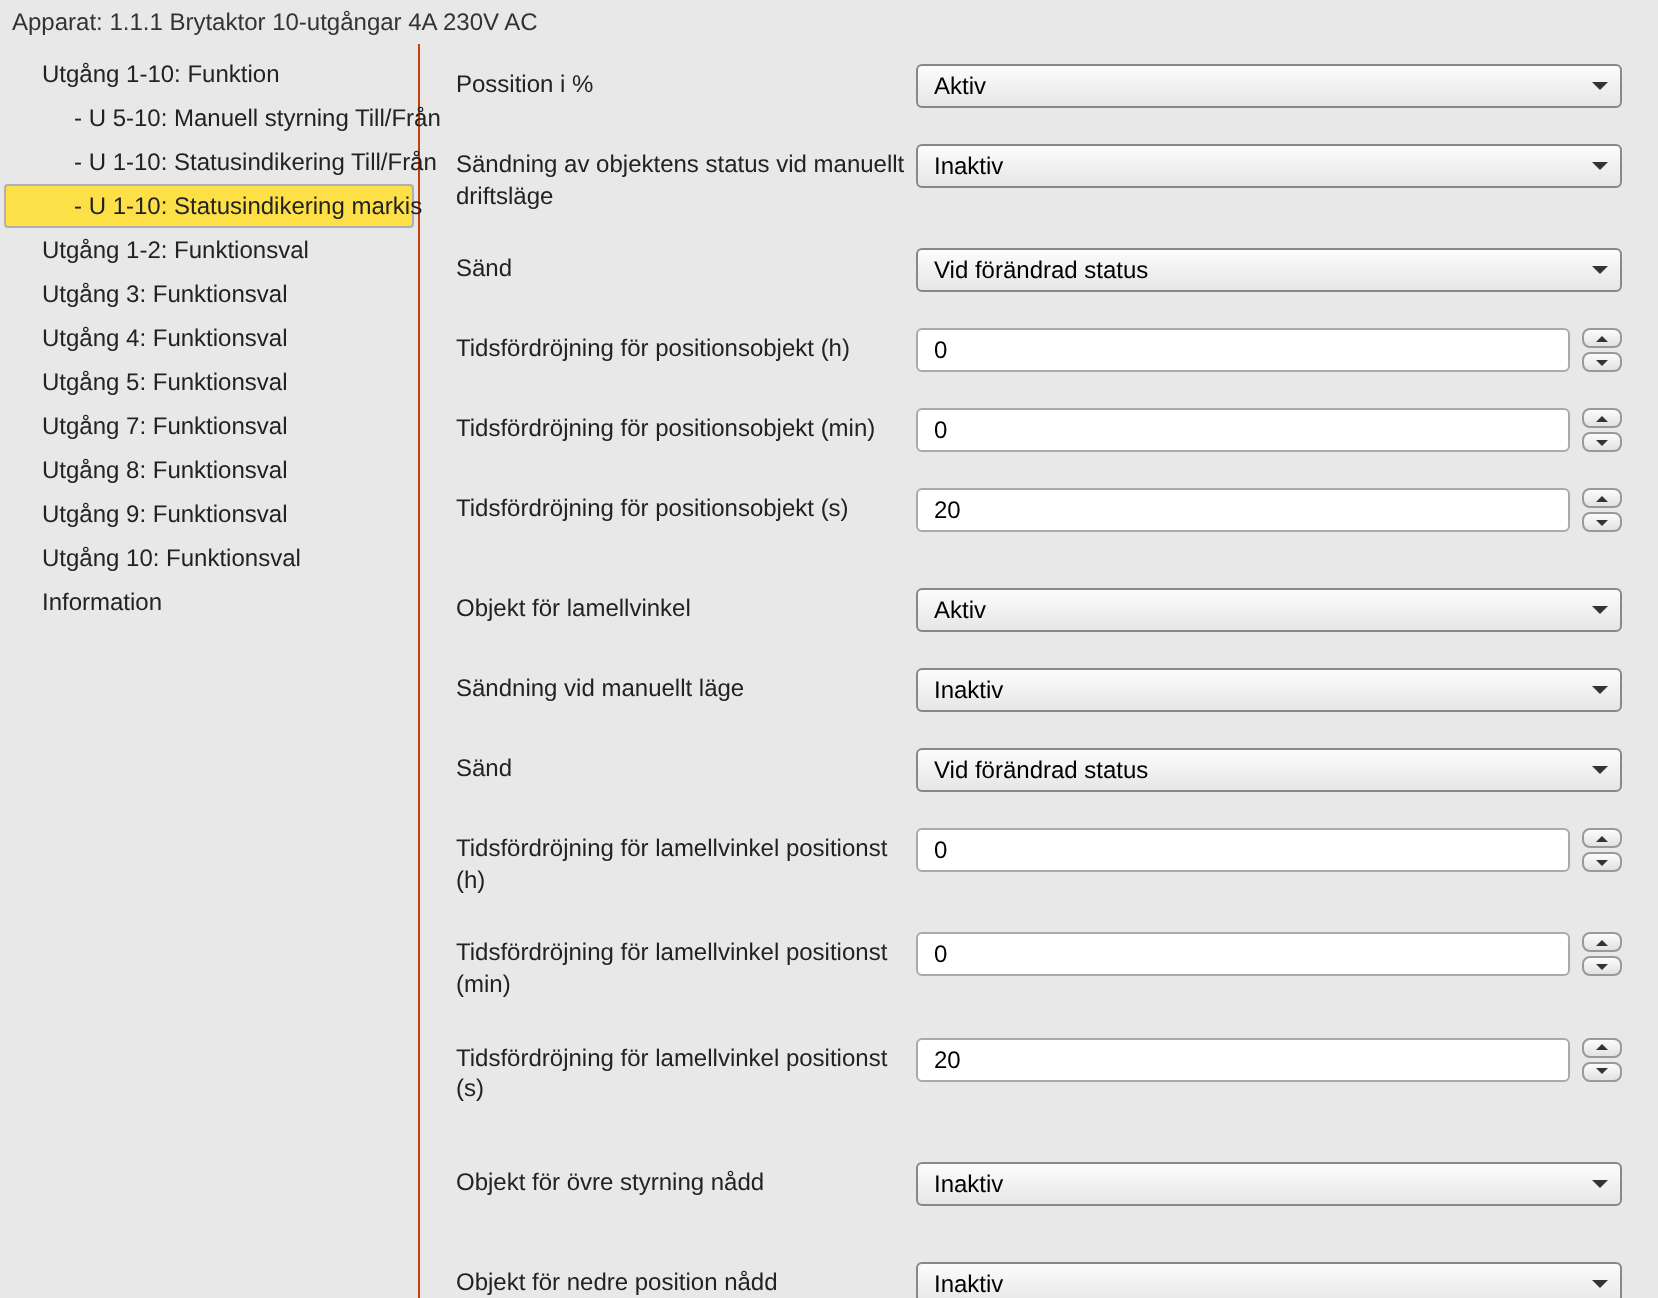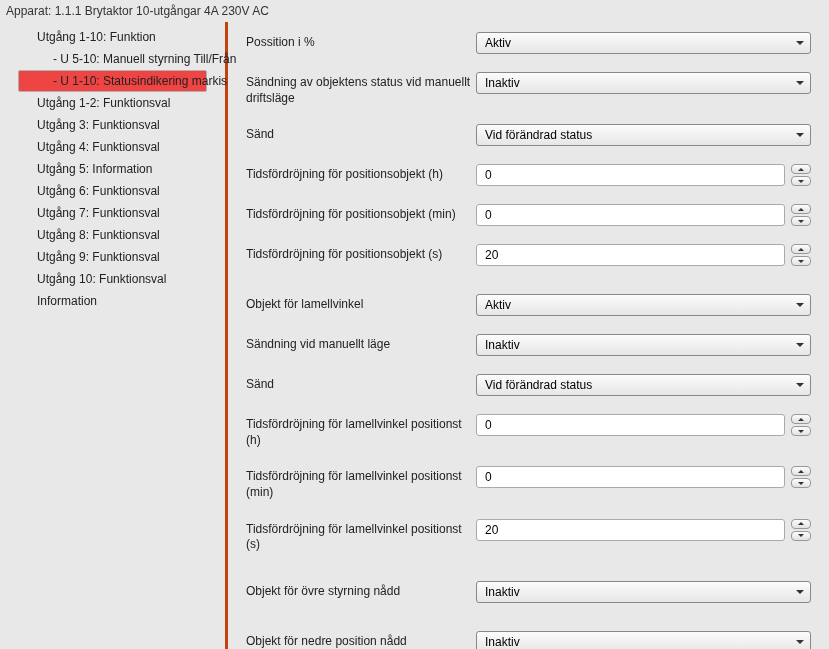--- a/index.html
+++ b/index.html
@@ -15,36 +15,36 @@
   .header {
     padding: 4px 6px;
     font-size: 12px;
     color: #333;
   }
   .container {
     display: flex;
     height: calc(100% - 22px);
   }
   .sidebar {
-    width: 228px;
-    padding: 4px 16px;
-    border-right: 3px solid #c2410c;
+    width: 210px;
+    padding: 4px 0;
+    border-right: 1px solid #c2410c;
   }
   .tree-item {
     padding: 3px 6px 3px 18px;
     cursor: default;
     white-space: nowrap;
     color: #222;
     border: 1px solid transparent;
     border-radius: 2px;
     margin: 0 2px;
   }
   .tree-item.sub { padding-left: 34px; }
   .tree-item.selected {
-    background: #ef4444;
+    background: #fde047;
     border: 1px solid #b0b0b0;
     border-radius: 2px;
   }
   .content {
     flex: 1;
     padding: 10px 18px 10px 18px;
     overflow-y: auto;
   }
   .row {
     display: flex;
@@ -128,26 +128,26 @@
 <body>
 
 <div class="header">
   <span>Apparat: 1.1.1  Brytaktor 10-utgångar 4A 230V AC</span>
 </div>
 
 <div class="container">
   <div class="sidebar" id="sidebar">
       <div class="tree-item"><span>Utgång 1-10: Funktion</span></div>
       <div class="tree-item sub"><span>- U 5-10: Manuell styrning Till/Från</span></div>
+      <div class="tree-item sub"><span>- U 1-10: Statusindikering Till/Från</span></div>
       <div class="tree-item sub selected"><span>- U 1-10: Statusindikering markis</span></div>
       <div class="tree-item"><span>Utgång 1-2: Funktionsval</span></div>
       <div class="tree-item"><span>Utgång 3: Funktionsval</span></div>
       <div class="tree-item"><span>Utgång 4: Funktionsval</span></div>
-      <div class="tree-item"><span>Utgång 5: Information</span></div>
-      <div class="tree-item"><span>Utgång 6: Funktionsval</span></div>
+      <div class="tree-item"><span>Utgång 5: Funktionsval</span></div>
       <div class="tree-item"><span>Utgång 7: Funktionsval</span></div>
       <div class="tree-item"><span>Utgång 8: Funktionsval</span></div>
       <div class="tree-item"><span>Utgång 9: Funktionsval</span></div>
       <div class="tree-item"><span>Utgång 10: Funktionsval</span></div>
       <div class="tree-item"><span>Information</span></div>
     </div>
   <div class="content" id="content">
       <div class="row">
         <div class="label">Possition i %</div>
         <div class="control">

